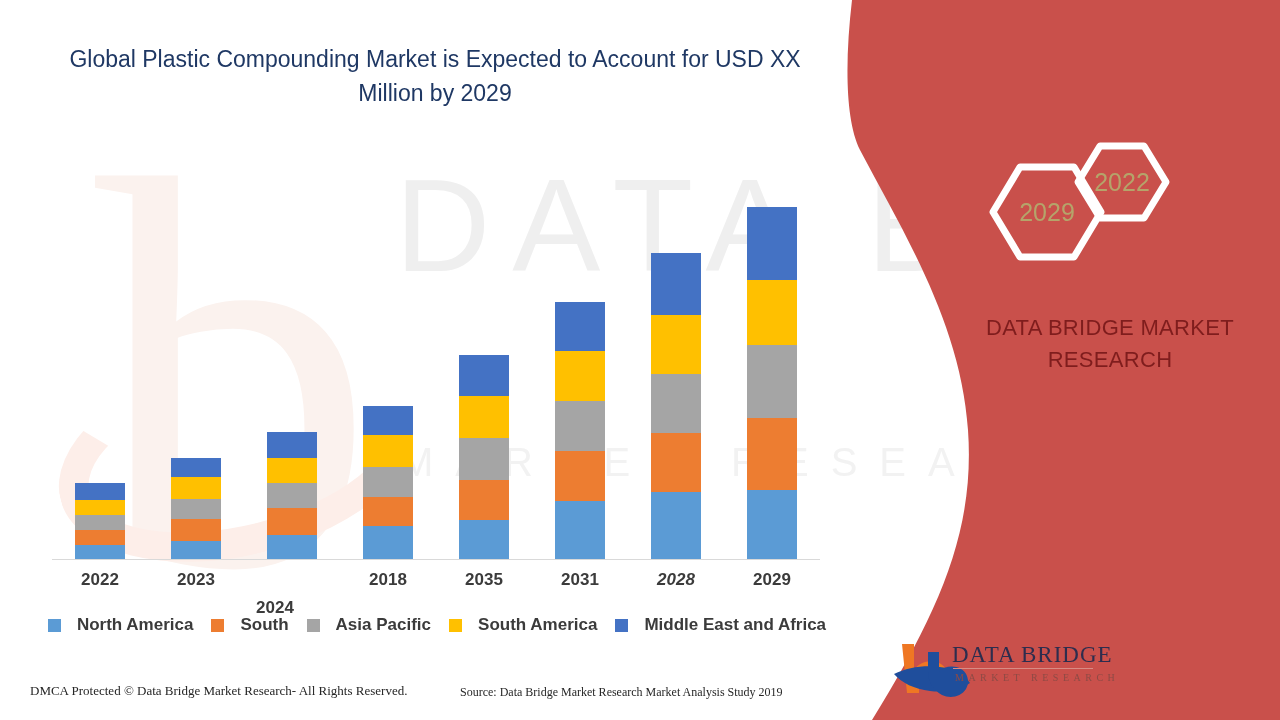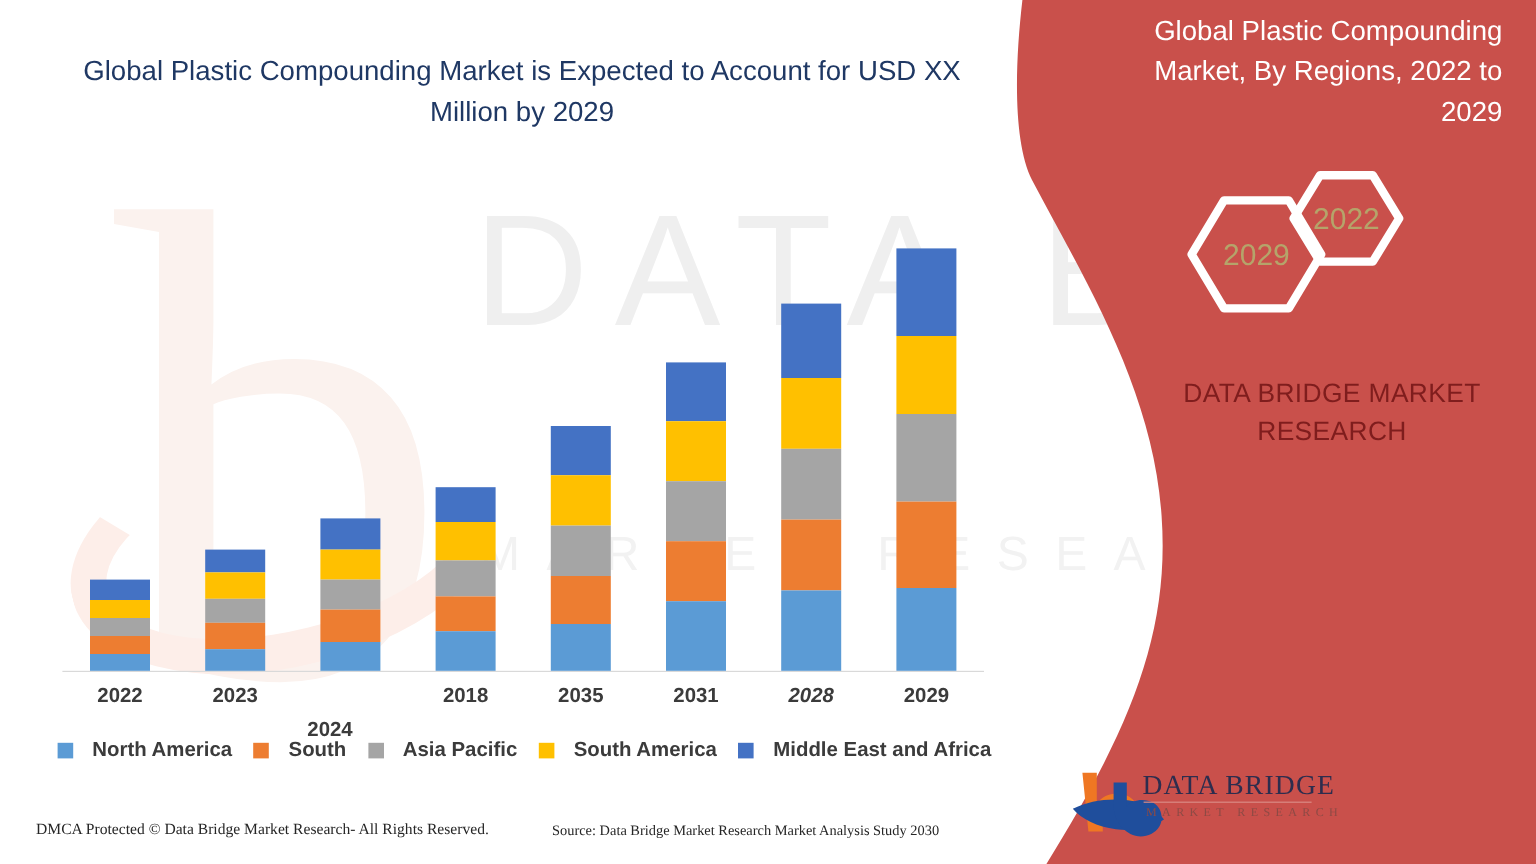--- a/index.html
+++ b/index.html
@@ -333,27 +333,26 @@
         <span class="legend-swatch" style="background: rgb(255, 192, 0);"></span>
         <span class="legend-label">South America</span>
       </div>
       <div class="legend-item">
         <span class="legend-swatch" style="background: rgb(68, 114, 196);"></span>
         <span class="legend-label">Middle East and Africa</span>
       </div>
     </div>
 
   <div class="footer-left">DMCA Protected © Data Bridge Market Research- All Rights Reserved.</div>
-  <div class="footer-right">Source: Data Bridge Market Research Market Analysis Study 2030</div>
+  <div class="footer-right">Source: Data Bridge Market Research Market Analysis Study 2019</div>
 
   <svg class="red-panel" viewBox="0 0 1280 720" preserveAspectRatio="none">
     <path id="panel-path" d="M 852 0 L 1280 0 L 1280 720 L 872 720 C 940 610 975 530 968 430 C 961 325 905 235 860 150 C 845 120 845 60 852 0 Z" fill="#c9504b"></path>
   </svg>
 
-  <div class="panel-title">Global Plastic Compounding Market, By Regions, 2022 to 2029</div>
 
   <svg class="hexes" viewBox="0 0 215 145">
     <polygon points="18,72 45,27 99,27 126,72 99,117 45,117" fill="none" stroke="#ffffff" stroke-width="7" stroke-linejoin="round"></polygon>
     <polygon points="103,42 125,6 169,6 191,42 169,78 125,78" fill="none" stroke="#ffffff" stroke-width="7" stroke-linejoin="round"></polygon>
     <text id="hex-back" x="72" y="81" text-anchor="middle" font-family="Liberation Sans, sans-serif" font-size="25" fill="#b5a46a">2029</text>
     <text id="hex-front" x="147" y="51" text-anchor="middle" font-family="Liberation Sans, sans-serif" font-size="25" fill="#b5a46a">2022</text>
   </svg>
 
   <div class="brand-text">
     <span>DATA BRIDGE MARKET</span><br>

